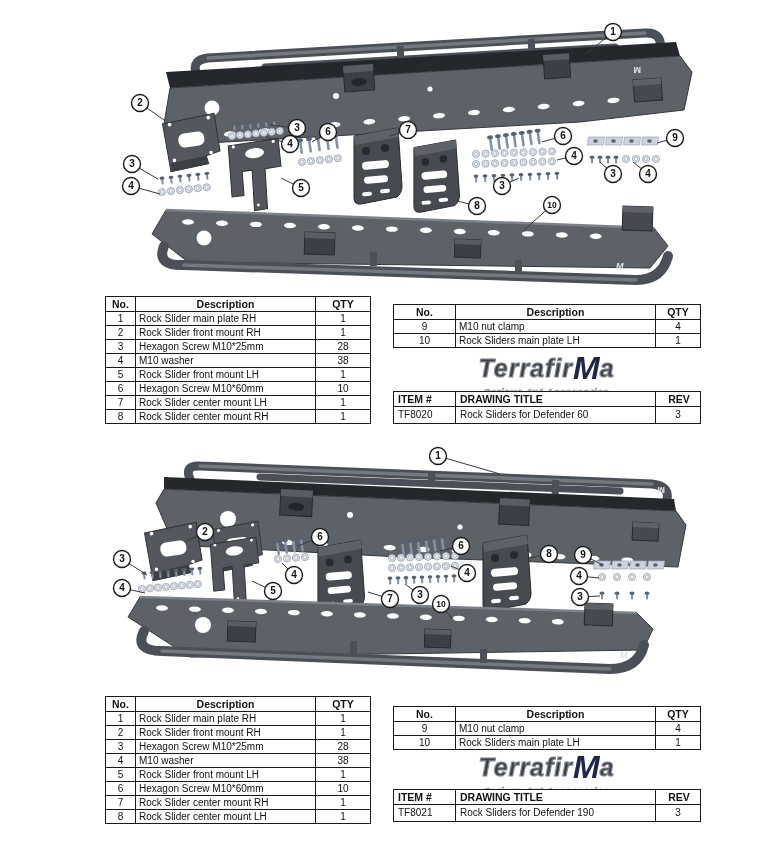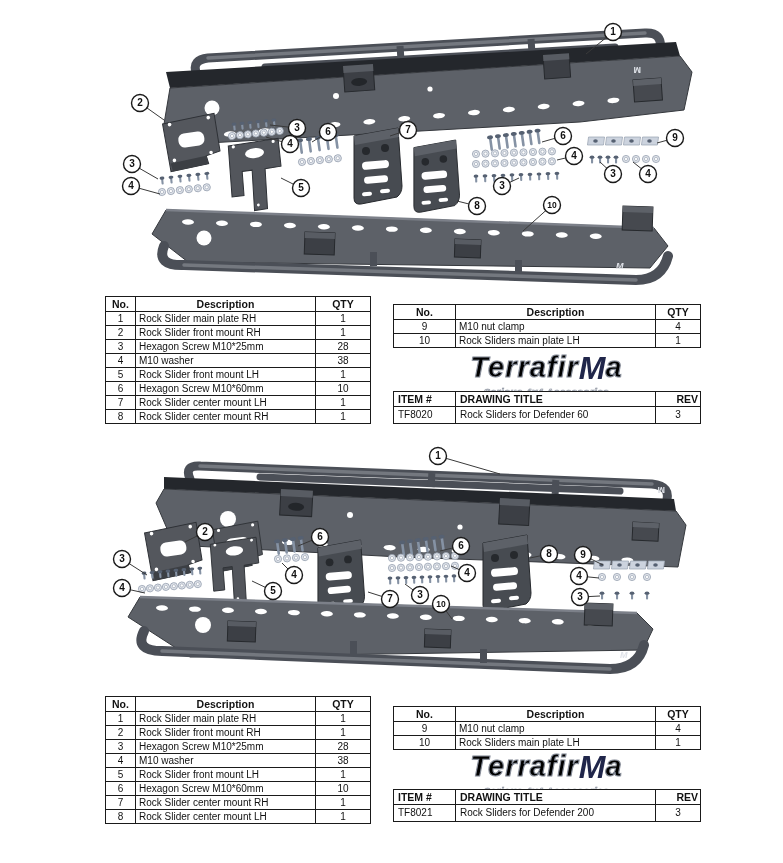--- a/index.html
+++ b/index.html
@@ -9,28 +9,28 @@
 
   
   table.bom{border-collapse:collapse;border:1.8px solid #1a1a1a;width:100%;table-layout:fixed;background:#fff;}
   table.bom th{font-size:10.5px;font-weight:bold;text-align:center;border:1px solid #1a1a1a;
                padding:1px 2px;line-height:1.15;color:#111;}
   table.bom td{font-size:10px;border:1px solid #1a1a1a;padding:0.5px 3px;line-height:1.2;
                color:#111;white-space:nowrap;overflow:hidden;}
   table.bom td.c0, table.bom td.c2{text-align:center;}
   table.bom thead th{border-bottom:1.6px solid #1a1a1a;}
   table.bom.tb th{text-align:left;padding-left:4px;font-size:10.5px;margin-left:32px;}
-  table.bom.tb th.c2{text-align:right;}
+  table.bom.tb th.c2{text-align:center;}
   table.bom.tb td{padding:2px 4px;}
   table.bom.tb td.c0{text-align:left;}
   table.bom.tb td.c2{text-align:center;}
 
   
   .logo{text-align:center;font-style:italic;font-weight:bold;line-height:1;white-space:nowrap;}
-  .logo .lo{font-size:29px;color:#000000;-webkit-text-stroke:1.1px #878d99;
+  .logo .lo{font-size:25px;color:#404040;-webkit-text-stroke:1.1px #878d99;
             text-shadow:0 0 1px #878d99;letter-spacing:1px;}
   .logo .lm{font-size:32px;color:#20264a;letter-spacing:0;vertical-align:-2px;}
   .tagline{text-align:center;font-style:italic;font-size:9.5px;font-weight:bold;
            color:#f4f5f7;-webkit-text-stroke:0.7px #9298a4;text-shadow:0 0 1px #9298a4;
            letter-spacing:0.6px;margin-top:2px;}
 
   svg text.callout-n{font-family:"Liberation Sans",sans-serif;font-weight:bold;fill:#111;}
 </style>
 </head>
 <body>
@@ -808,20 +808,20 @@
         <thead>
           <tr>
             <th class="c0">ITEM #</th>
             <th class="c1">DRAWING TITLE</th>
             <th class="c2">REV</th>
           </tr>
         </thead>
         <tbody>
           <tr>
             <td class="c0">TF8021</td>
-            <td class="c1">Rock Sliders for Defender 200</td>
+            <td class="c1">Rock Sliders for Defender 190</td>
             <td class="c2">3</td>
           </tr>
         </tbody>
       </table>
     </div>
 
 </div>
 
 </body></html>

